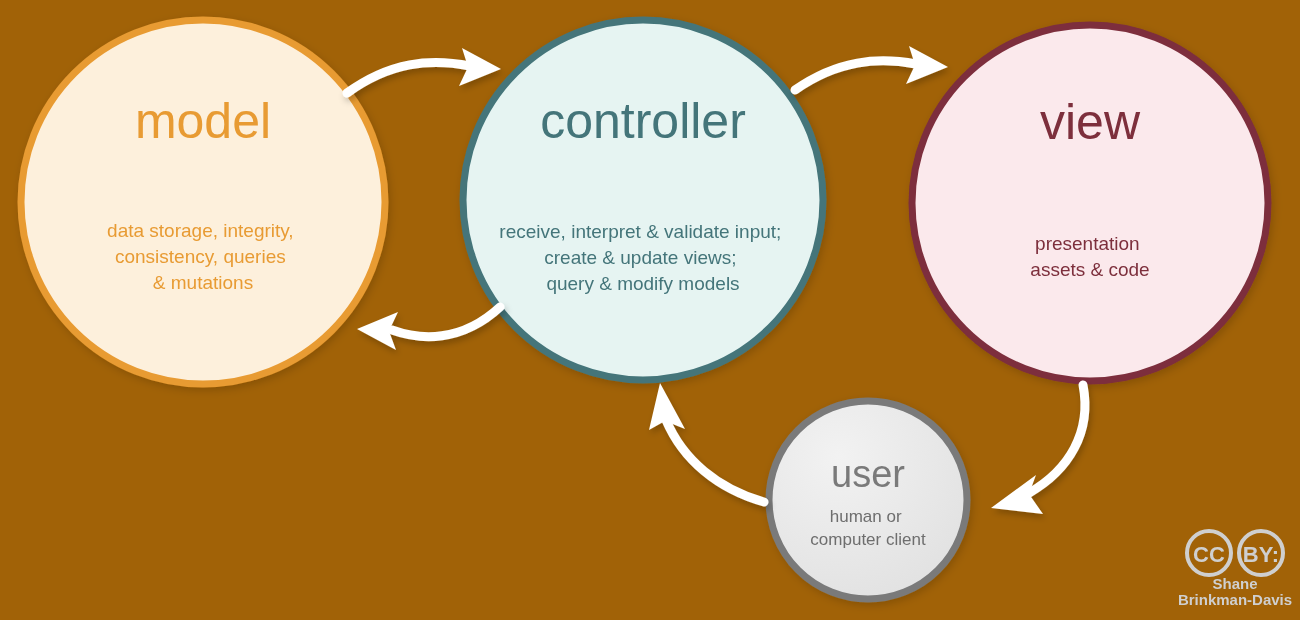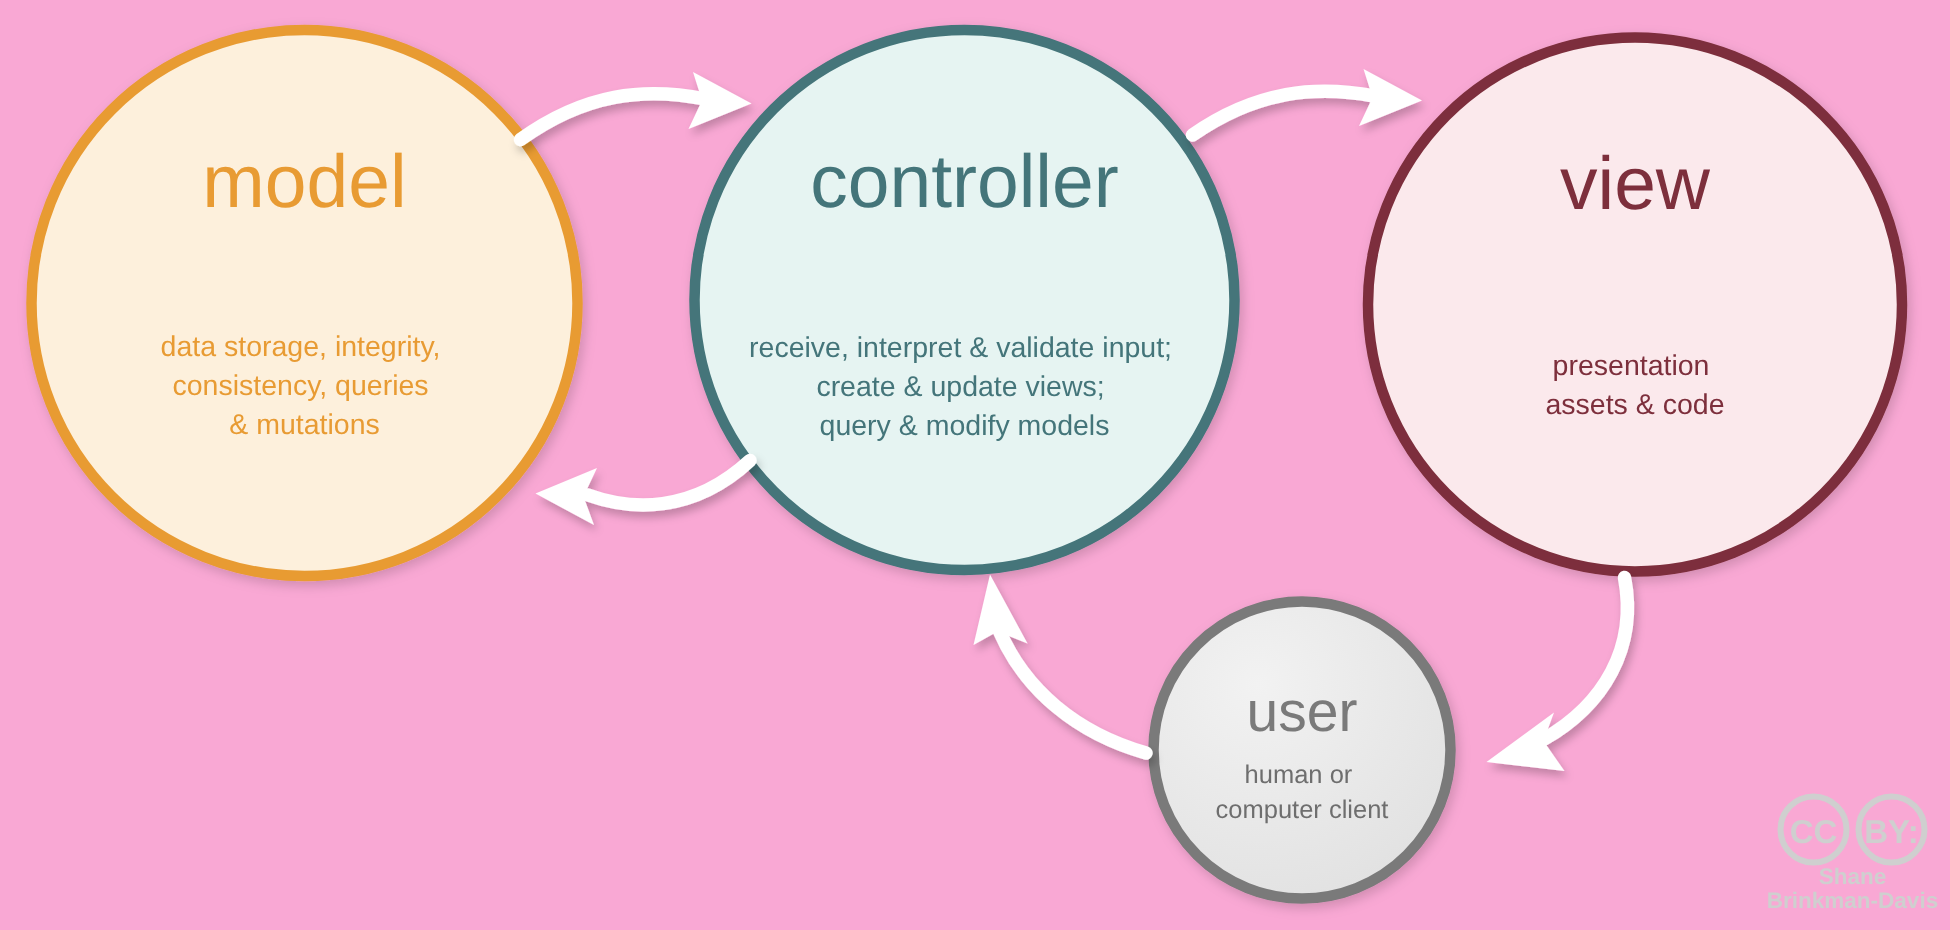--- a/index.html
+++ b/index.html
@@ -11,21 +11,21 @@
     width: 1300px;
     height: 620px;
     background: #dddddd;
     font-family: "Liberation Sans", sans-serif;
     overflow: hidden;
   }
   #stage {
     position: relative;
     width: 1300px;
     height: 620px;
-    background: #f9a8d4;
+    background: #a16207;
   }
   svg.layer {
     position: absolute;
     left: 0;
     top: 0;
     width: 1300px;
     height: 620px;
   }
   #arrow-layer { z-index: 5; }
   #node-layer  { z-index: 2; }

